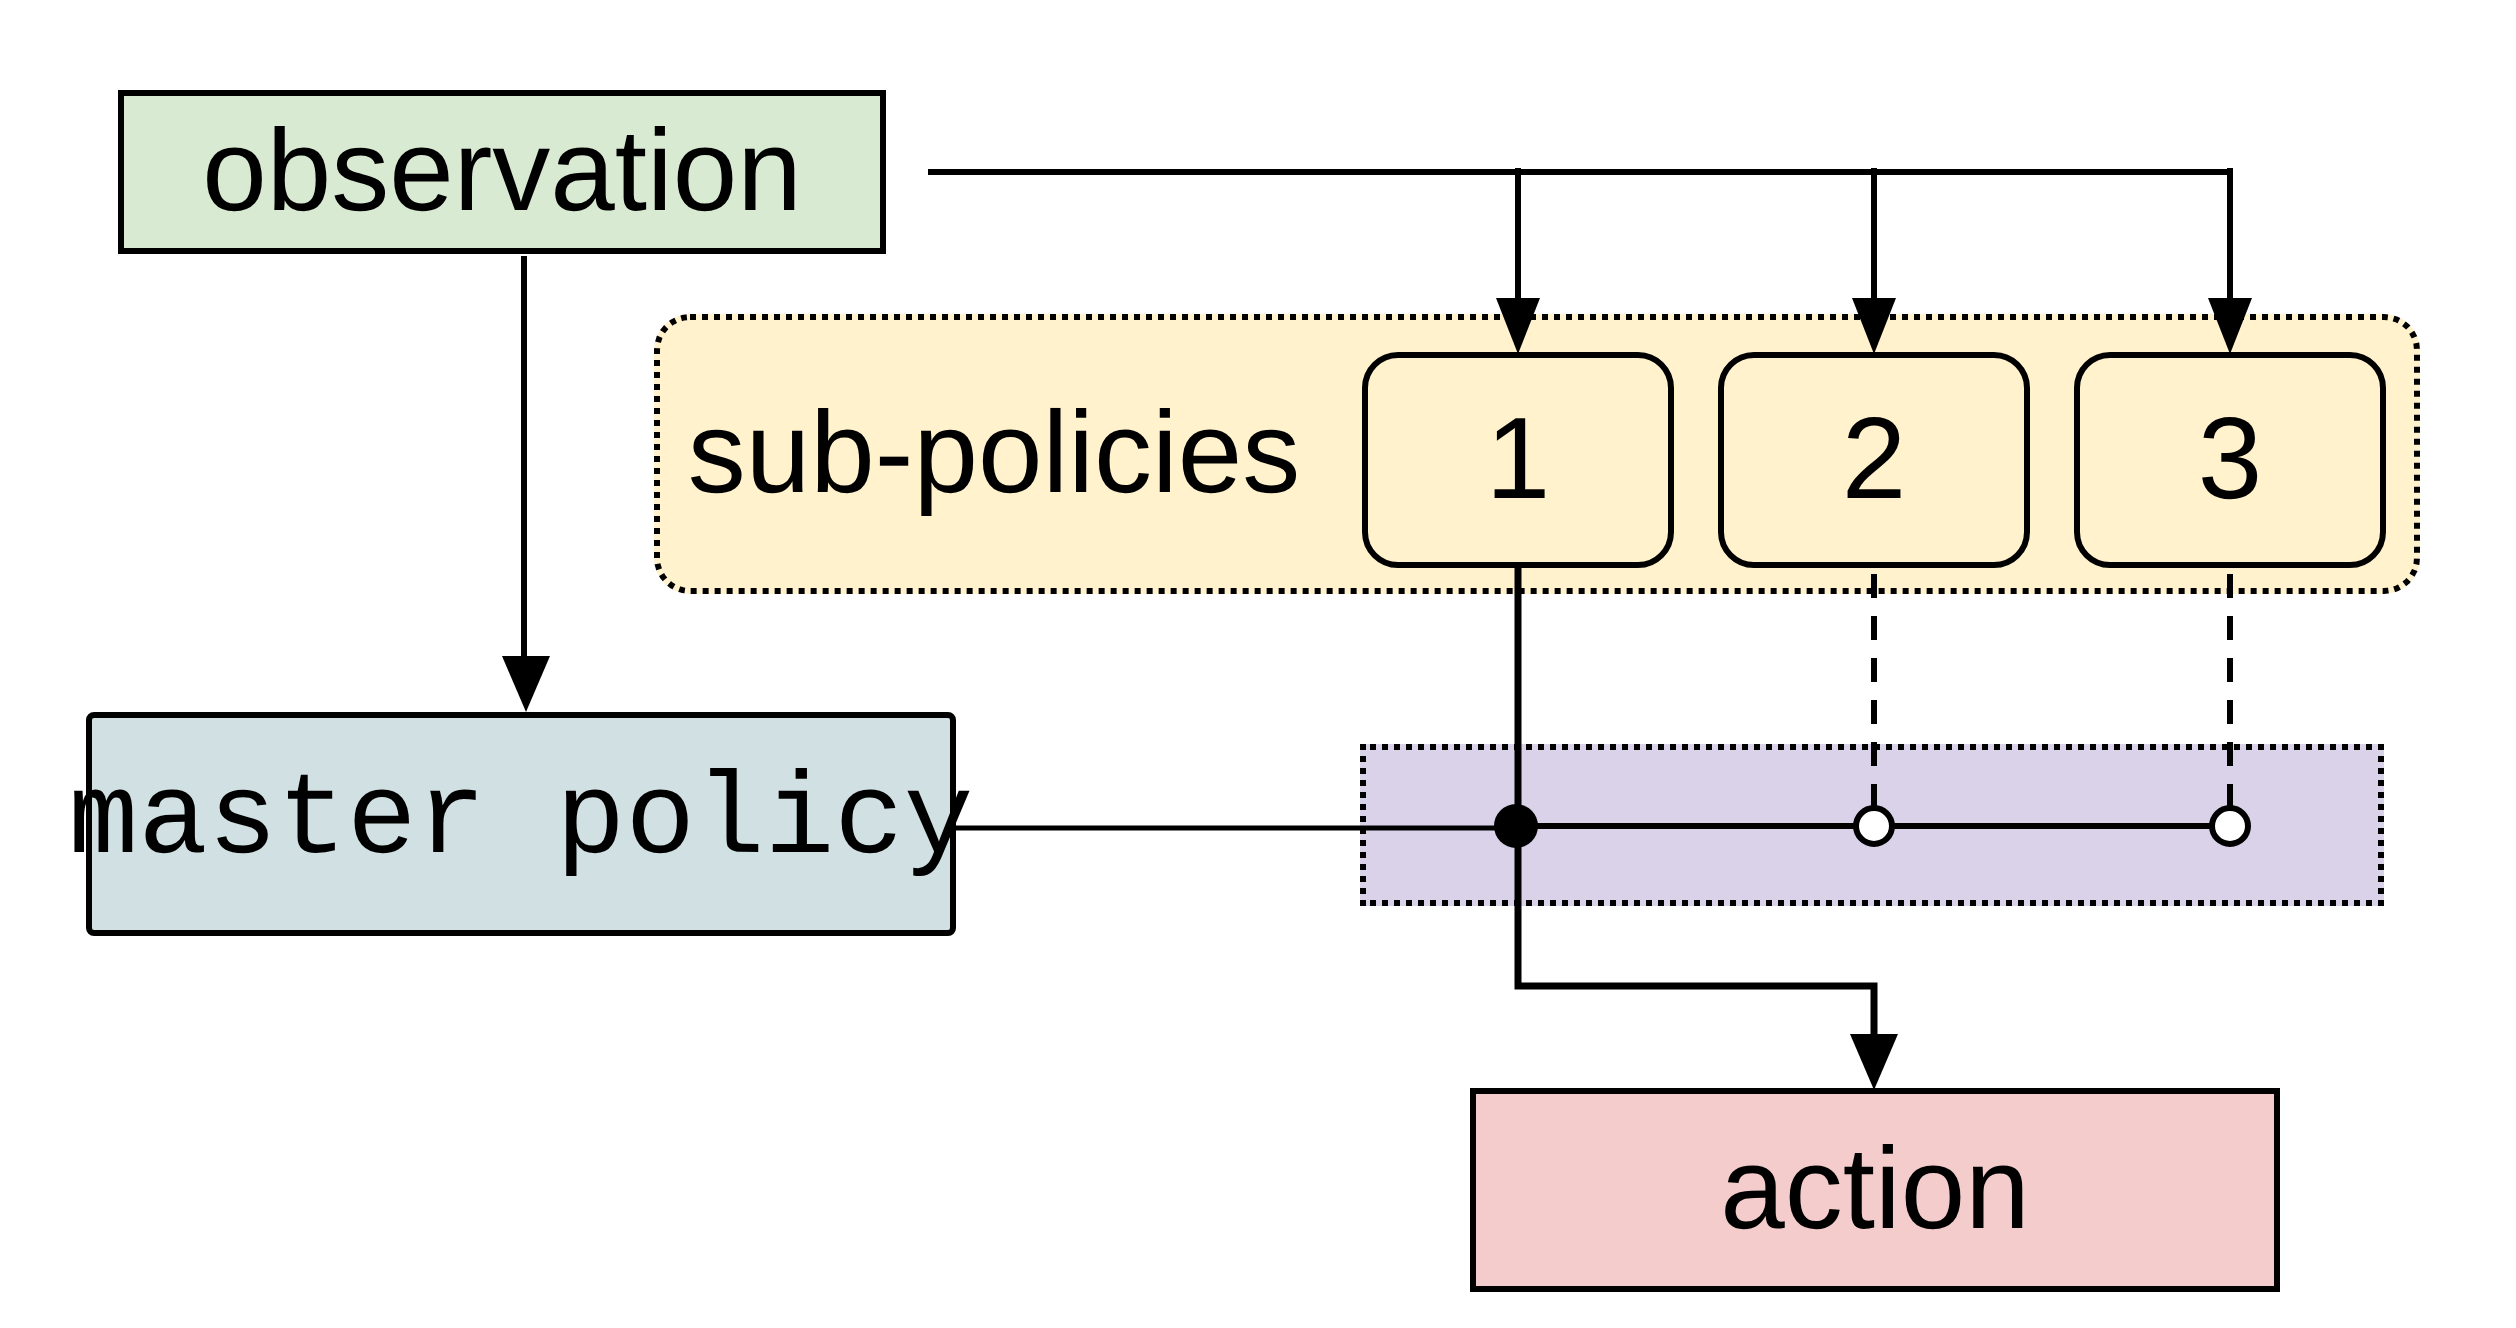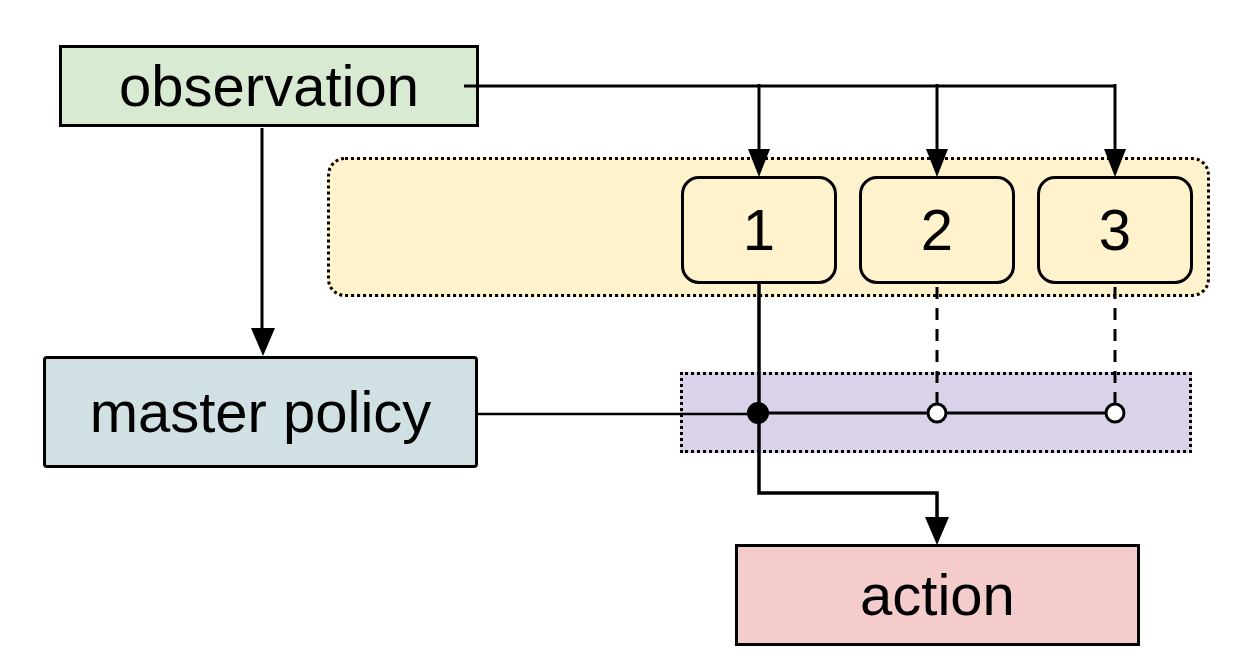--- a/index.html
+++ b/index.html
@@ -13,21 +13,21 @@
   .node{
     position:absolute;
     box-sizing:border-box;
     display:flex;align-items:center;justify-content:center;
     border:3px solid #000;
     color:#000;
     font-size:58px;
     line-height:1;
     white-space:nowrap;
   }
-  .rounded{border-radius:4px;}
+  .rounded{border-radius:4px;font-family:Liberation Mono, monospace;}
   .group{
     position:absolute;
     box-sizing:border-box;
     border:3px dotted #000;
   }
   .group-label{
     position:absolute;
     display:flex;align-items:center;justify-content:center;
     font-size:58px;color:#000;line-height:1;white-space:nowrap;
   }
@@ -38,26 +38,27 @@
     border:3px solid #000;border-radius:18px;
     font-size:58px;color:#000;line-height:1;
   }
   svg.overlay{position:absolute;left:0;top:0;}
 </style>
 </head>
 <body>
 
 <div id="canvas">
 
-  <div class="node" style="left: 59px; top: 45px; width: 420px; height: 82px; background-color: rgb(217, 234, 211); text-align: center;">
+  <div class="node" style="left: 59px; top: 45px; width: 384px; height: 82px; background-color: rgb(217, 234, 211); text-align: center;">
     <span>observation</span>
   </div>
 
   <div class="group" style="left: 327px; top: 157px; width: 883px; height: 140px; border-radius: 18px; background-color: rgb(255, 242, 204);"></div>
 
+  <div class="group-label" style="left:332px;top:157px;width:330px;height:140px;">sub-policies</div>
 
   <div class="subbox" style="left: 681px; top: 176px; width: 156px; height: 108px; background-color: rgb(255, 242, 204);">
     <span>1</span>
   </div>
   <div class="subbox" style="left: 859px; top: 176px; width: 156px; height: 108px; background-color: rgb(255, 242, 204);">
     <span>2</span>
   </div>
   <div class="subbox" style="left: 1037px; top: 176px; width: 156px; height: 108px; background-color: rgb(255, 242, 204);">
     <span>3</span>
   </div>

